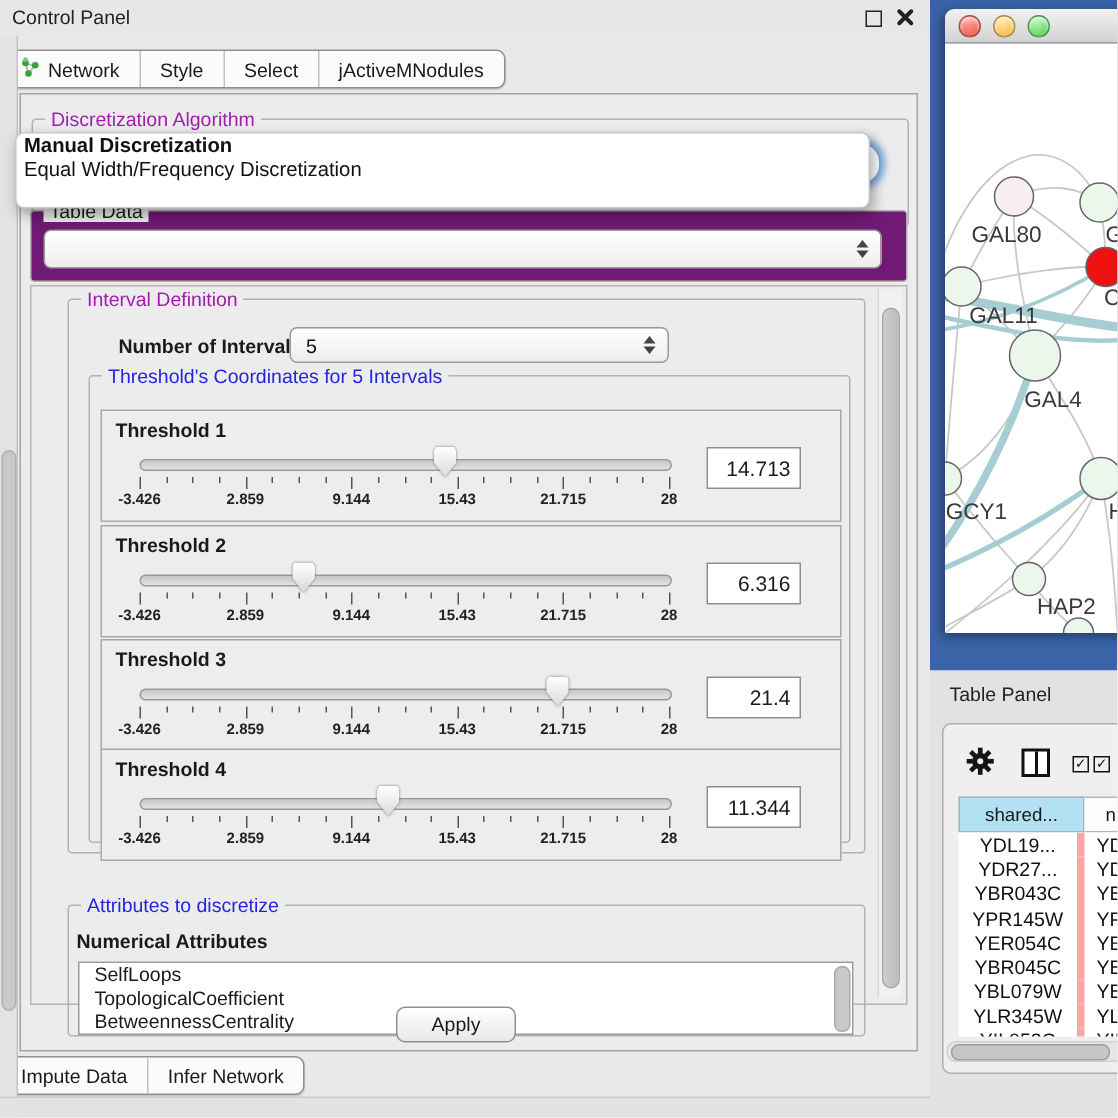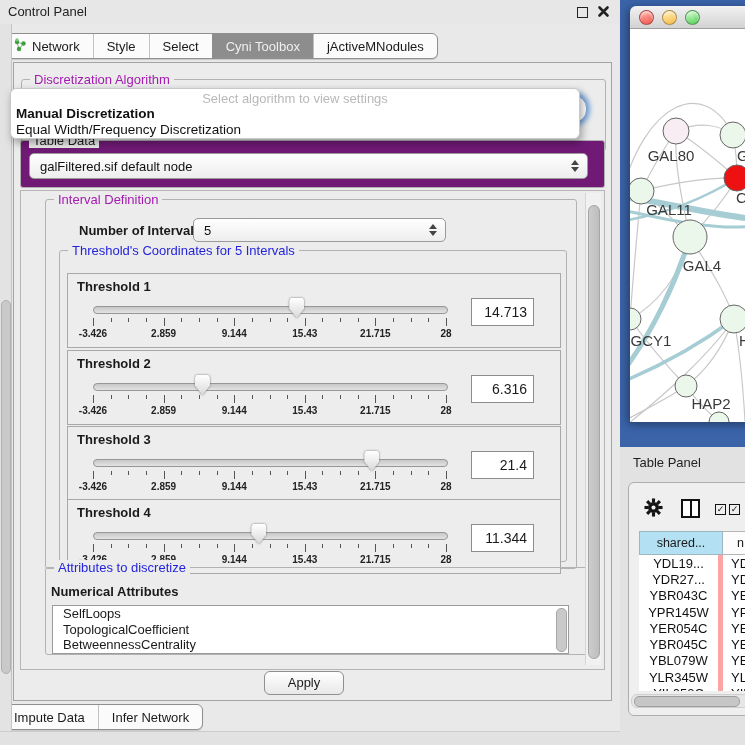--- a/index.html
+++ b/index.html
@@ -119,42 +119,38 @@
               <circle cx="3" cy="1.8" r="1.6" fill="#79c879"></circle>
             </svg></span>
           <span>Network</span>
         </div>
         <div class="tab">
           <span>Style</span>
         </div>
         <div class="tab">
           <span>Select</span>
         </div>
-        <div class="tab selected">
-          <span>Cyni Toolbox</span>
-        </div>
         <div class="tab">
           <span>jActiveMNodules</span>
         </div>
       </div>
   </div>
 
   <div class="abs main-panel">
 
     <div class="group" style="left:7px;top:16px;width:583px;height:70px;">
       <span class="group-title gt-green">Discretization Algorithm</span>
     </div>
   </div>
 
   <div class="abs focus-combo"></div>
 
   <div class="abs group" style="left:20px;top:140px;width:583px;height:46px;background:#701a75;">
     <span class="group-title gt-dark">Table Data</span>
     <div class="combo" style="left:8px;top:12px;width:523px;height:24px;">
-      <span>galFiltered.sif default node</span>
       <span class="stepper">
           <span class="arr-up"></span>
           <span class="arr-dn"></span>
         </span>
     </div>
   </div>
 
   <div class="abs scroll-panel">
 
     <div class="group" style="left:24px;top:8px;width:530px;height:368px;">
@@ -336,21 +332,21 @@
                   <span class="tick-lab" style="left: 282.4px;">21.715</span>
                   <span class="tick-lab" style="left: 353px;">28</span>
                 </div>
       </div>
       <div class="value-box">11.344</div>
     </div>
   </div>
       </div>
     </div>
 
-    <div class="group" style="left:24px;top:376px;width:530px;height:86px;padding-left:12px;">
+    <div class="group" style="left:24px;top:412px;width:530px;height:86px;">
       <span class="group-title gt-blue">Attributes to discretize</span>
       <span class="abs bold-label" style="left:5px;top:16px;">Numerical Attributes</span>
       <div class="attr-list">
         <div id="attrItems">
             <div class="attr-item">SelfLoops</div>
             <div class="attr-item">TopologicalCoefficient</div>
             <div class="attr-item">BetweennessCentrality</div>
           </div>
         <div class="attr-sb"></div>
       </div>
@@ -373,21 +369,20 @@
         </div>
       </div>
   </div>
 
   <div class="abs left-sb">
     <div class="left-sb-thumb"></div>
   </div>
   <div class="abs bottom-strip"></div>
 
   <div class="abs algo-popup">
-    <div class="popup-hint">Select algorithm to view settings</div>
     <div id="popupOptions">
         <div class="popup-option" style="font-weight: bold;">Manual Discretization</div>
         <div class="popup-option" style="font-weight: normal;">Equal Width/Frequency Discretization</div>
       </div>
   </div>
 
   <div class="abs desktop-blue" style="background: rgb(58, 99, 168);"></div>
   <div class="abs desktop-gray"></div>
 
   <div class="abs mac-window">

